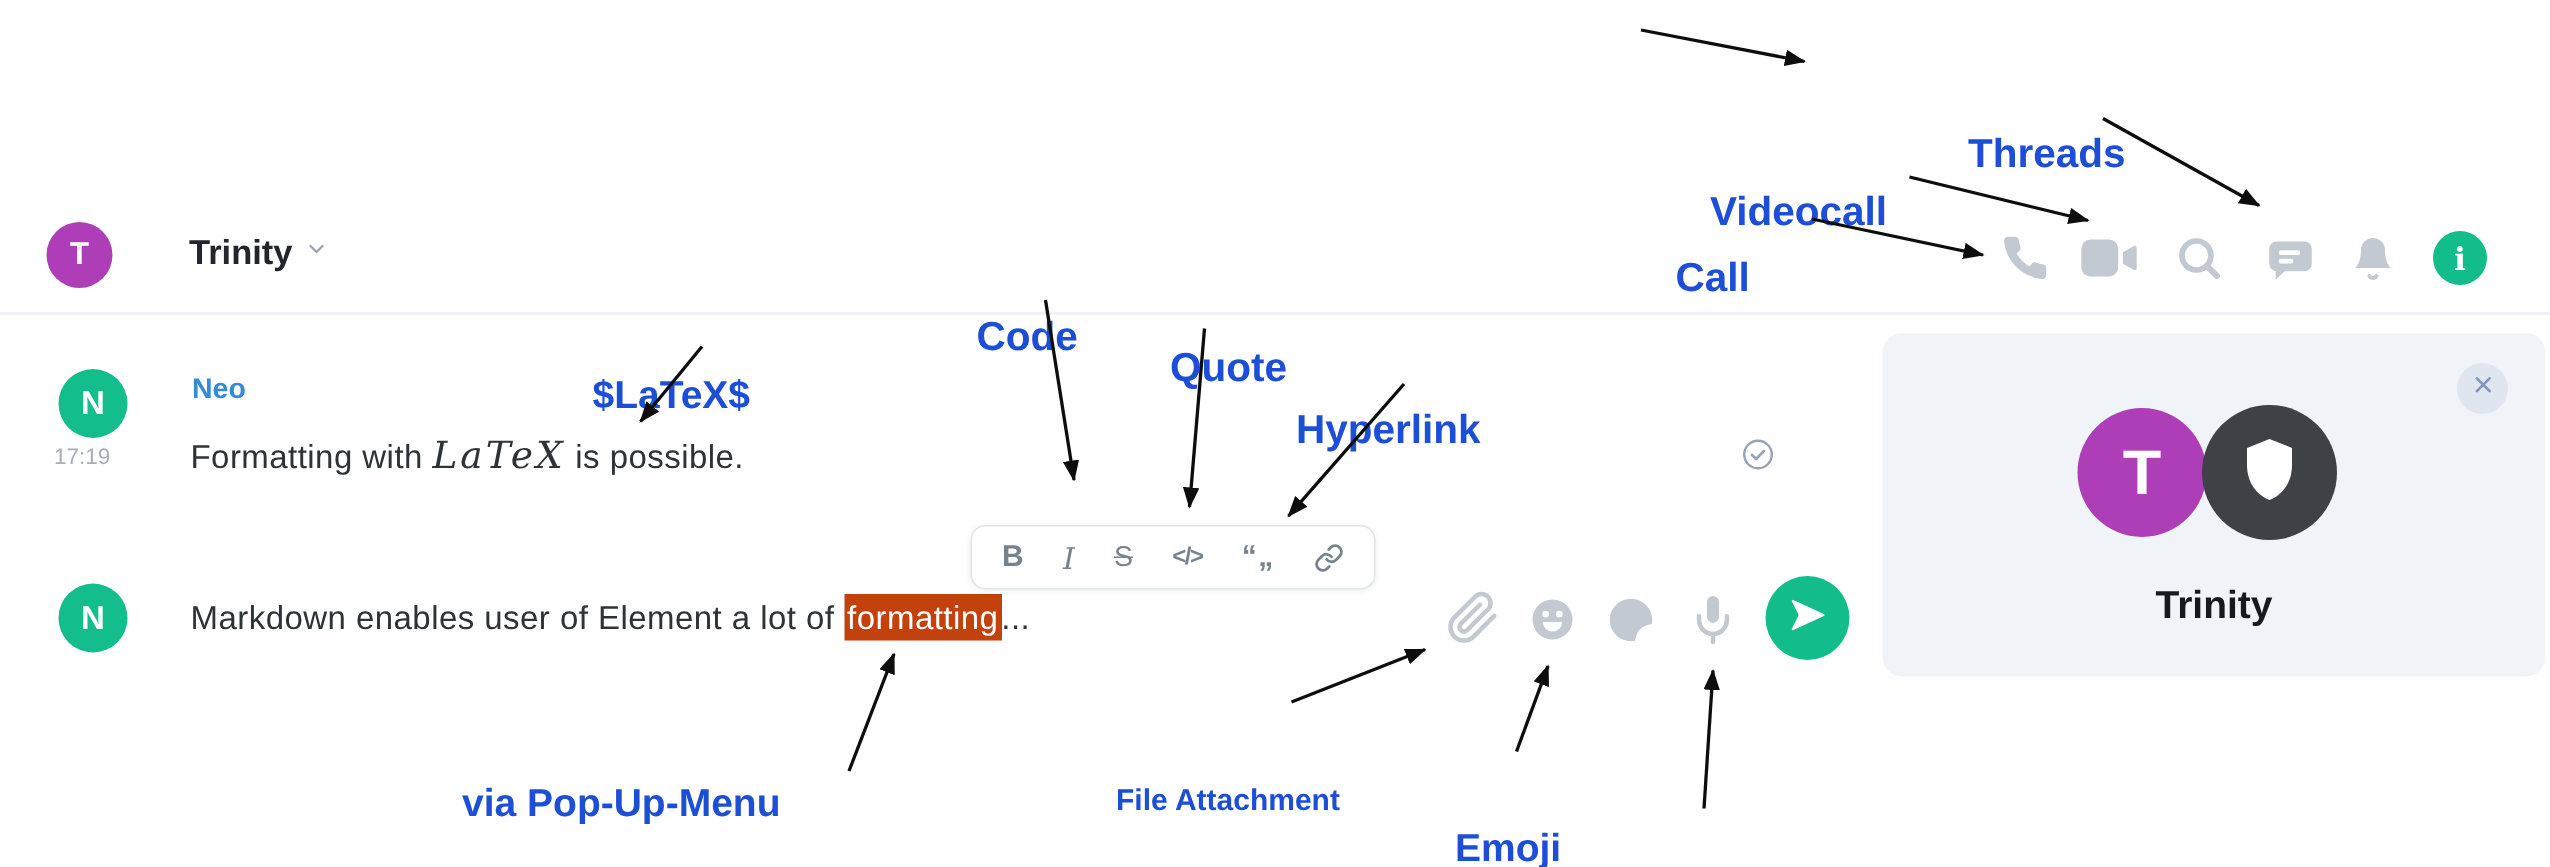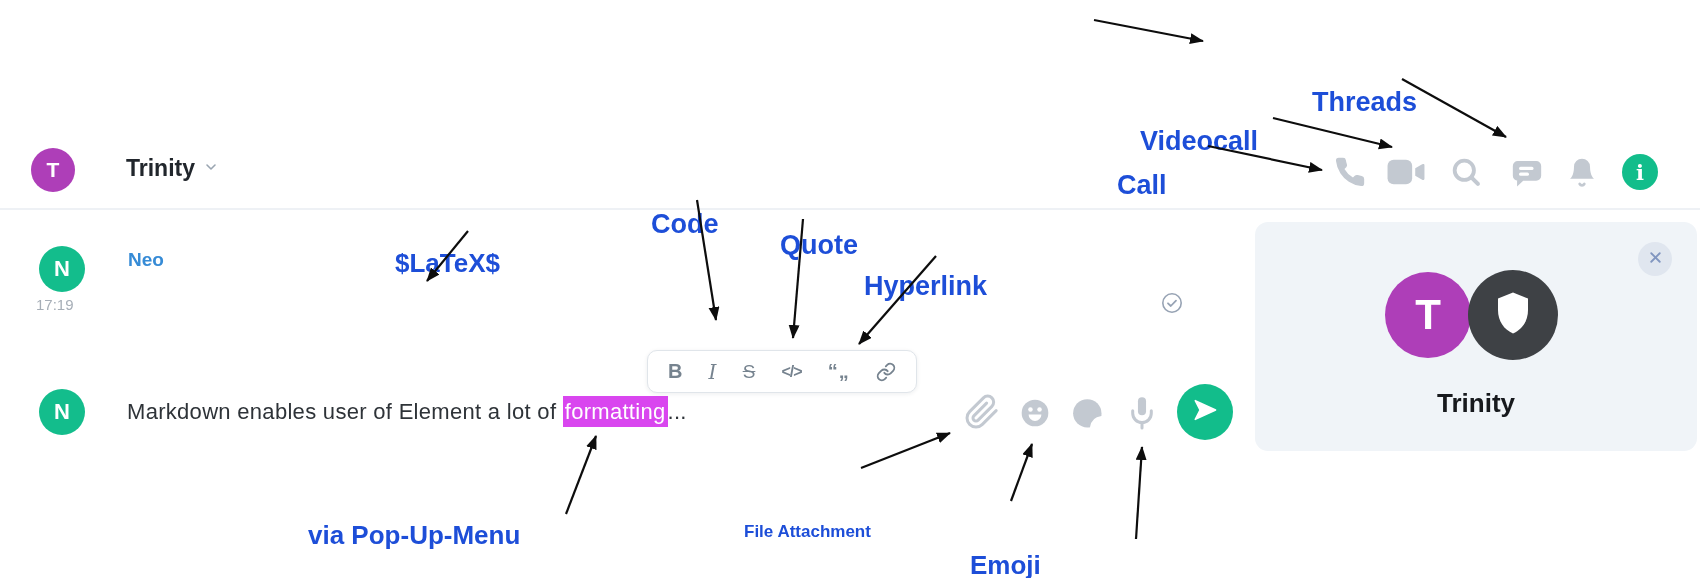--- a/index.html
+++ b/index.html
@@ -16,21 +16,21 @@
   .info-circle{left:1622px;top:154px;width:36px;height:36px;border-radius:50%;background:#12BD8B;
     display:flex;align-items:center;justify-content:center;}
   .info-glyph{color:#fff;font-family:"DejaVu Serif",serif;font-weight:bold;font-size:21px;line-height:1;}
   
   .msg-avatar{width:46px;height:46px;border-radius:50%;background:#13BD8C;display:flex;
     align-items:center;justify-content:center;color:#fff;font-size:22px;font-weight:bold;}
   .sender{left:128px;top:249px;font-size:19px;font-weight:bold;color:#368BD6;}
   .timestamp{left:36px;top:296px;font-size:15px;color:#A6AEB7;}
   .msg-text{font-size:22px;color:#2E3338;letter-spacing:.3px;white-space:nowrap;}
   .latex{font-family:"DejaVu Serif",serif;font-style:italic;font-size:25px;letter-spacing:2px;}
-  .sel{background:#d946ef;color:#ffffff;padding:3px 2px;}
+  .sel{background:#c2410c;color:#ffffff;padding:3px 2px;}
   .receipt{left:1161px;top:292px;}
   
   .fmt-menu{left:647px;top:350px;width:270px;height:43px;background:#fff;border:1px solid #E0E5EA;
     border-radius:10px;box-shadow:0 1px 4px rgba(30,40,50,.08);display:flex;align-items:center;
     justify-content:space-between;padding:0 20px;box-sizing:border-box;z-index:30;}
   .fmt-btn{color:#76838F;font-size:20px;display:flex;align-items:center;justify-content:center;cursor:pointer;}
   .fmt-b{font-weight:bold;}
   .fmt-i{font-family:"DejaVu Serif",serif;font-style:italic;}
   .fmt-s{text-decoration:line-through;font-size:19px;}
   .fmt-code{font-size:16px;font-weight:bold;letter-spacing:-1px;}
@@ -50,21 +50,21 @@
   
   .ann{font-weight:bold;color:#1d4ed8;font-size:27px;line-height:1.1;z-index:40;white-space:nowrap;margin-top:47px;}
   .ann-threads{left:1312px;top:41px;}
   .ann-videocall{left:1140px;top:80px;}
   .ann-call{left:1117px;top:124px;}
   .ann-latex{left:395px;top:202px;font-size:26px;}
   .ann-code{left:651px;top:163px;}
   .ann-quote{left:780px;top:184px;}
   .ann-hyperlink{left:864px;top:225px;}
   .ann-marked{left:308px;top:470px;font-size:26px;line-height:37px;}
-  .ann-file{left:744px;top:476px;font-size:17px;}
+  .ann-file{left:744px;top:476px;font-size:20px;}
   .ann-emoji{left:970px;top:504px;font-size:26px;}
   .ann-voice{left:1006px;top:542px;font-size:26px;}
   .arrows{left:0;top:0;z-index:50;pointer-events:none;}
 </style>
 </head>
 <body>
 
 <div class="stage">
 
   <div class="abs room-avatar">
@@ -112,20 +112,23 @@
   </span>
   <span class="abs info-circle">
     <span class="info-glyph">i</span>
   </span>
 
   <div class="abs msg-avatar" style="left:39px;top:246px;">
     <span>N</span>
   </div>
   <div class="abs sender">Neo</div>
   <div class="abs timestamp">17:19</div>
+  <div class="abs msg-text" style="left:127px;top:289px;">
+    <span>Formatting with </span><span class="latex">LaTeX</span><span> is possible.</span>
+  </div>
   <span class="abs receipt">
     <svg width="22" height="22" viewBox="0 0 22 22">
         <circle cx="11" cy="11" r="9.2" fill="none" stroke="#97A3B4" stroke-width="1.6"></circle>
         <polyline points="7,11.3 9.8,14 15,8.6" fill="none" stroke="#97A3B4" stroke-width="1.8" stroke-linecap="round" stroke-linejoin="round"></polyline>
       </svg>
   </span>
 
   <div class="abs msg-avatar" style="left:39px;top:389px;">
     <span>N</span>
   </div>

